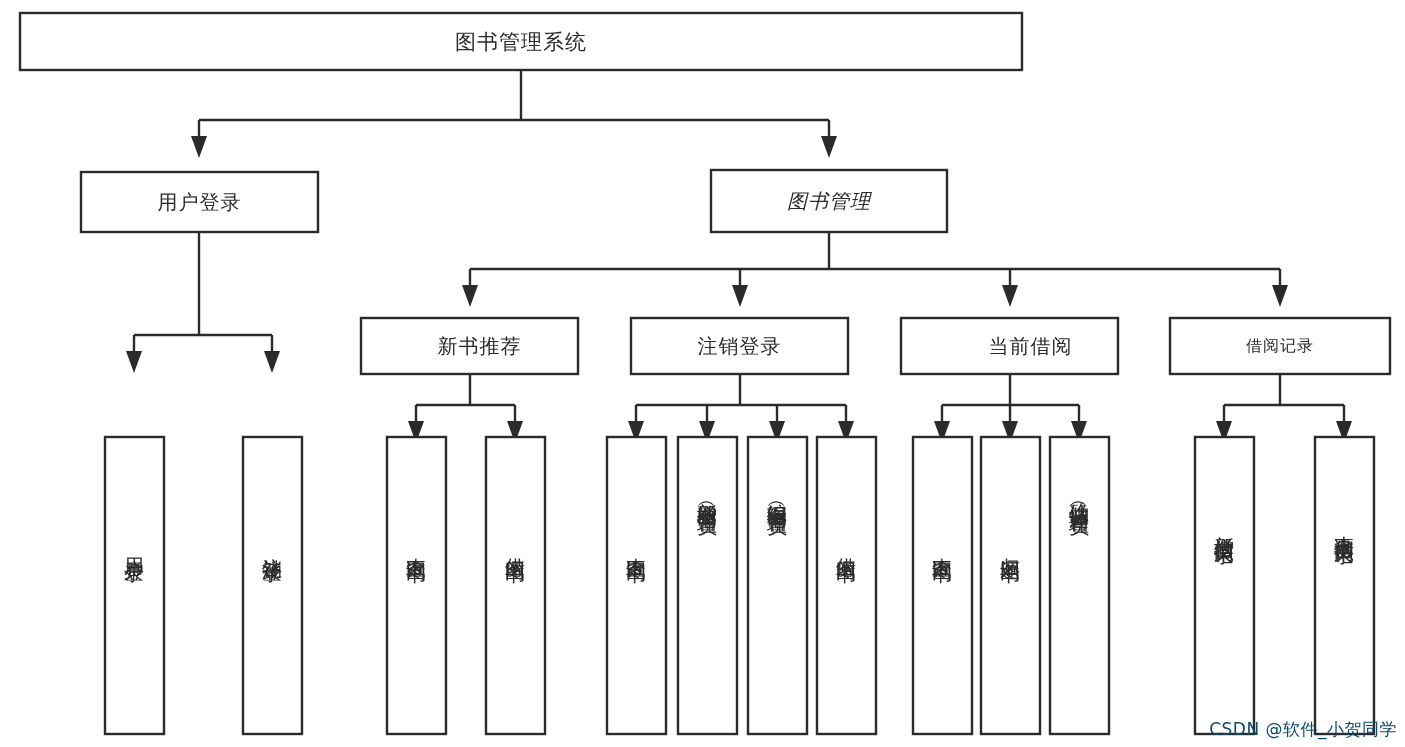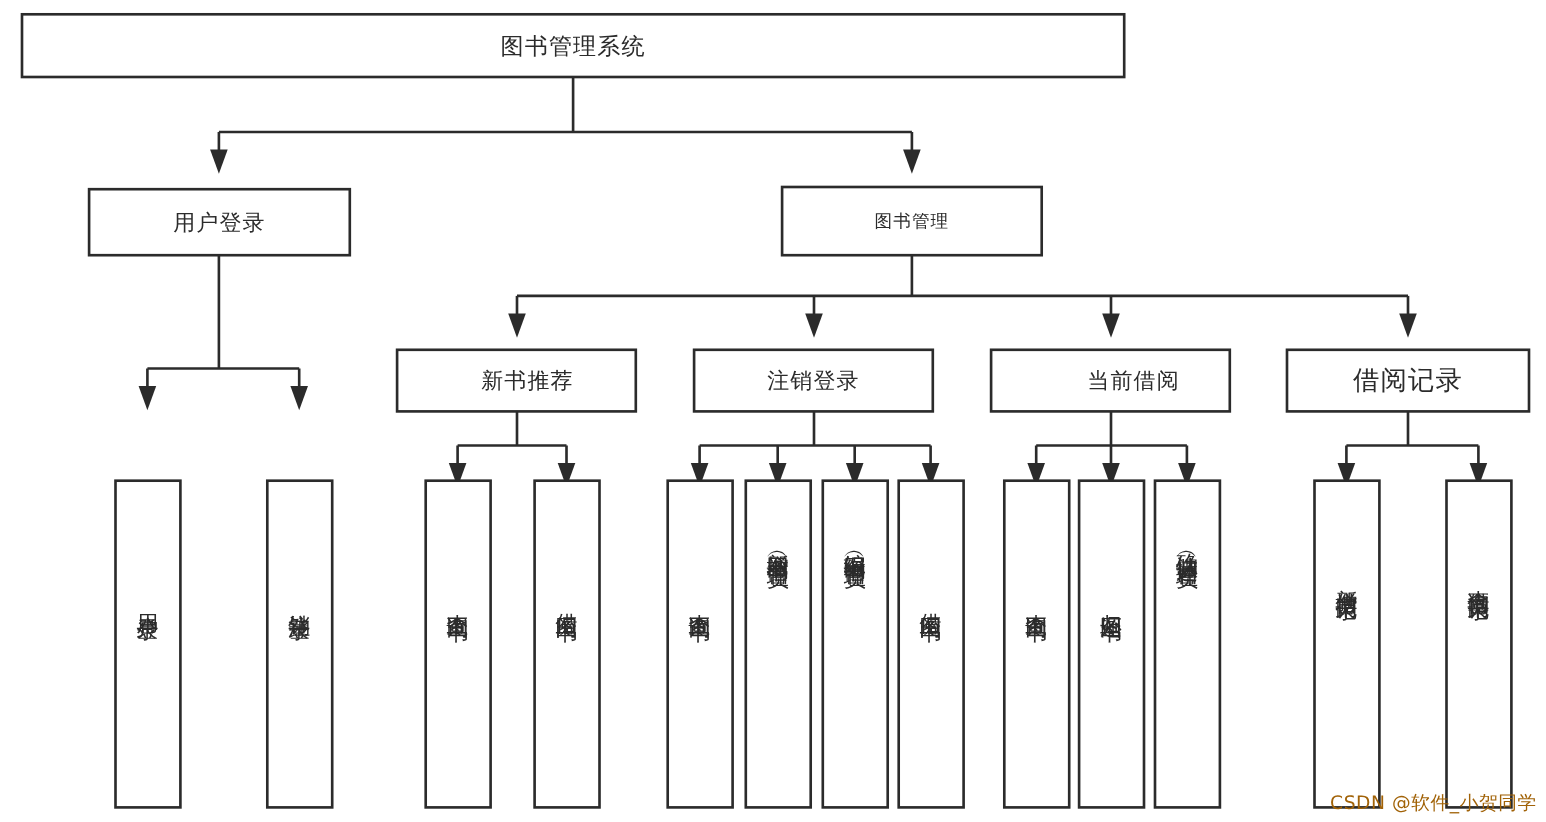--- a/index.html
+++ b/index.html
@@ -67,21 +67,21 @@
     color: #2b2b2b;
     font-size: 20px;
     letter-spacing: 1px;
   }
   #watermark {
     position: absolute;
     right: 8px;
     bottom: 6px;
     font-family: "DejaVu Sans", "Liberation Sans", sans-serif;
     font-size: 17px;
-    color: #a16207;
+    color: #0c4a6e;
     white-space: nowrap;
     letter-spacing: 0.5px;
   }
 </style>
 </head>
 <body>
 
 <div id="diagram-root">
   <svg class="diagram" id="diagram-svg" viewBox="0 0 1405 747">
       <line x1="521" y1="70" x2="521" y2="120" class="connector"></line>
@@ -158,33 +158,33 @@
       <rect x="1315" y="437" width="59" height="297" class="nodebox"></rect>
     </svg>
   <div id="label-layer">
       <div class="hlabel-wrap" style="left: 20px; top: 13px; width: 1002px; height: 57px;">
         <span style="font-size: 21px;">图书管理系统</span>
       </div>
       <div class="hlabel-wrap" style="left: 81px; top: 172px; width: 237px; height: 60px;">
         <span style="font-size: 20px;">用户登录</span>
       </div>
       <div class="hlabel-wrap" style="left: 711px; top: 170px; width: 236px; height: 62px;">
-        <span style="font-size: 16px;">图书管理</span>
+        <span style="font-size: 20px; font-style: italic;">图书管理</span>
       </div>
       <div class="hlabel-wrap" style="left: 361px; top: 318px; width: 217px; height: 56px;">
         <span style="font-size: 20px; margin-left: 20px;">新书推荐</span>
       </div>
       <div class="hlabel-wrap" style="left: 631px; top: 318px; width: 217px; height: 56px;">
         <span style="font-size: 20px;">注销登录</span>
       </div>
       <div class="hlabel-wrap" style="left: 901px; top: 318px; width: 217px; height: 56px; padding-left: 21px;">
         <span style="font-size: 20px;">当前借阅</span>
       </div>
       <div class="hlabel-wrap" style="left: 1170px; top: 318px; width: 220px; height: 56px;">
-        <span style="font-size: 24px;">借阅记录</span>
+        <span style="font-size: 16px;">借阅记录</span>
       </div>
       <div class="vlabel-wrap" style="left: 105px; top: 437px; width: 59px; height: 297px; padding-top: 105px; box-sizing: border-box;">
         <span style="font-size: 20px;">用户登录</span>
       </div>
       <div class="vlabel-wrap" style="left: 243px; top: 437px; width: 59px; height: 297px; padding-top: 105px; box-sizing: border-box;">
         <span style="font-size: 20px;">注销登录</span>
       </div>
       <div class="vlabel-wrap" style="left: 387px; top: 437px; width: 59px; height: 297px; padding-top: 105px; box-sizing: border-box;">
         <span style="font-size: 20px;">查询图书</span>
       </div>

